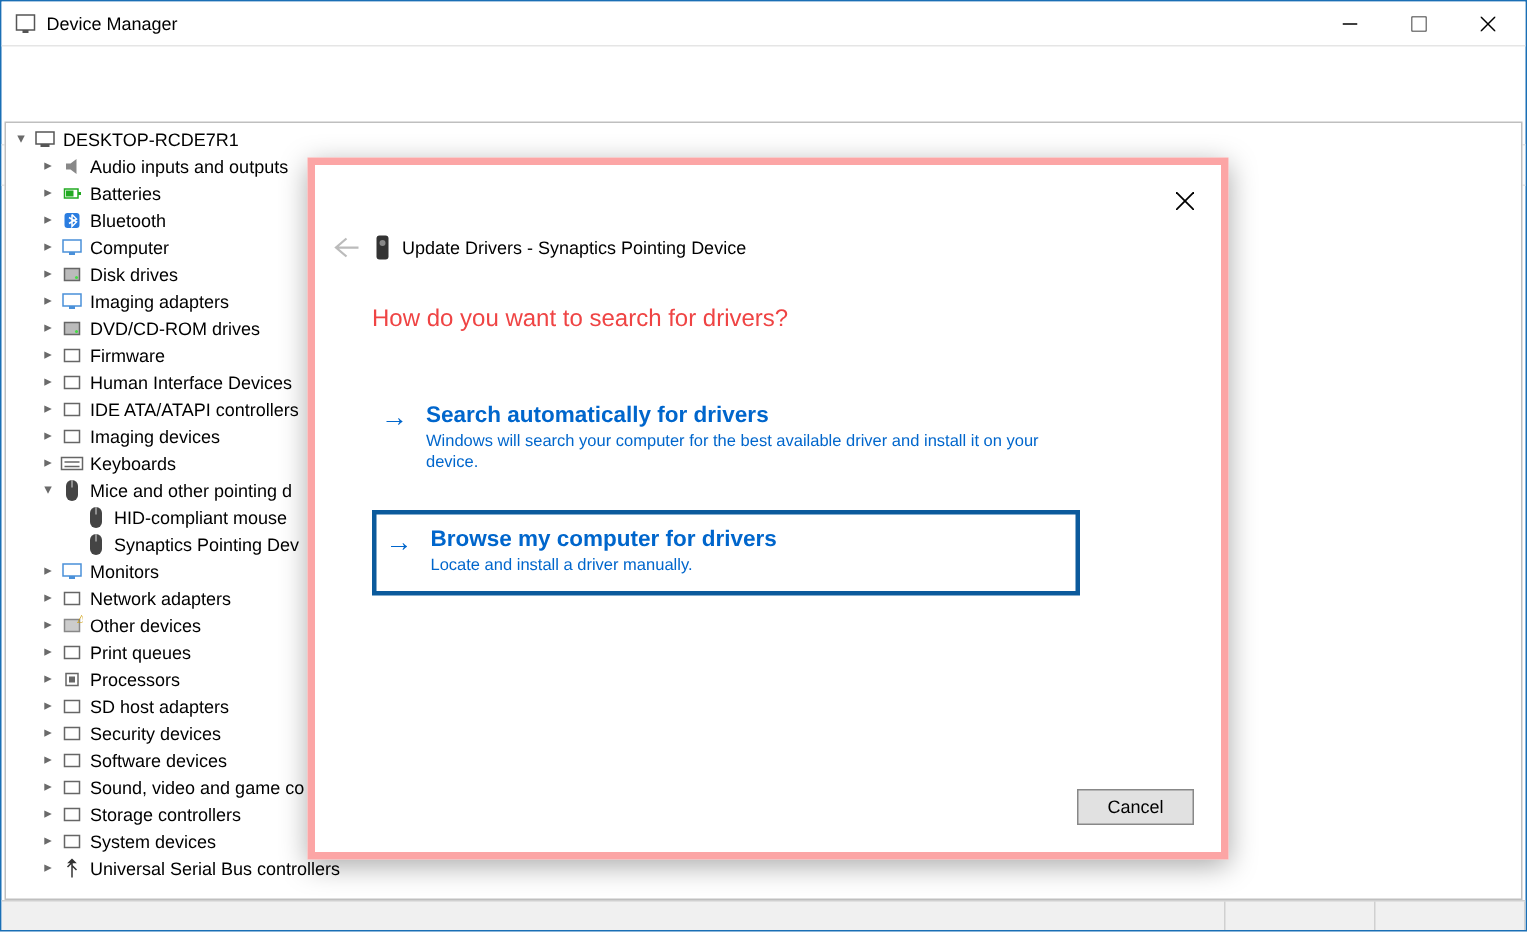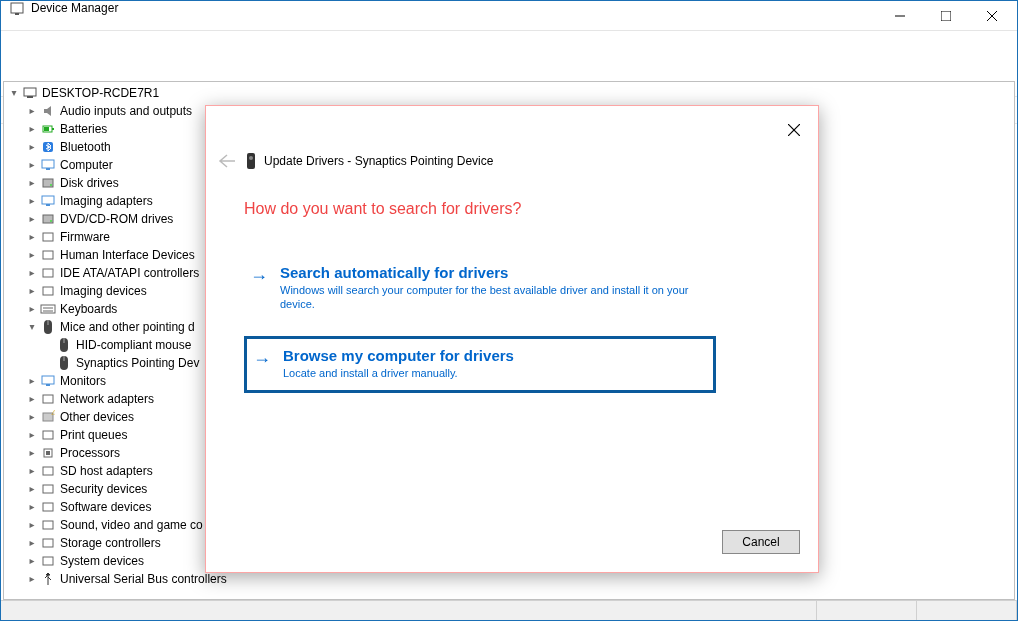--- a/index.html
+++ b/index.html
@@ -1,34 +1,34 @@
 <!DOCTYPE html>
 <html><head>
 <meta charset="utf-8">
 <style>
 * { box-sizing: border-box; margin:0; padding:0; }
 body { font-family: "Segoe UI", Tahoma, sans-serif; font-size:12px; color:#000; background:#fff; width:1018px; height:621px; overflow:hidden; border:1px solid #1a6fb5; position:relative; }
-.titlebar { height:30px; display:flex; align-items:flex-start; padding:0 2px 0 8px; background:#fff; border-bottom:1px solid #e5e5e5; }
+.titlebar { height:30px; display:flex; align-items:center; padding:0 2px 0 8px; background:#fff; border-bottom:1px solid #e5e5e5; }
 .titlebar .icon { width:16px; height:16px; margin-right:6px; }
 .titlebar .title { flex:1; font-size:12px; }
 .titlebar .wbtn { width:46px; height:29px; display:flex; align-items:center; justify-content:center; }
 .menubar { height:20px; display:flex; align-items:flex-end; padding:0 6px; gap:4px;margin-top:45px; }
 .menubar span { padding:2px 6px; }
 .toolbar { height:28px; display:flex; align-items:center; padding:0 6px; border-top:1px solid #e5e5e5; border-bottom:1px solid #e5e5e5; gap:2px; background:#fdfdfd; }
 .toolbar .tbtn { width:24px; height:24px; display:flex; align-items:center; justify-content:center; border:1px solid transparent; }
 .toolbar .sep { width:1px; height:20px; background:#ccc; margin:0 4px; }
 .content { position:absolute; top:80px; left:2px; right:2px; bottom:20px; border:1px solid #bfbfbf; background:#fff; overflow:hidden; padding:2px 0; }
 .tree { font-size:12px; line-height:18px; }
 .row { display:flex; align-items:center; height:18px; }
 .exp { width:12px; height:12px; display:flex; align-items:center; justify-content:center; color:#6a6a6a; font-size:10px; margin-right:2px; }
 .icn { width:16px; height:16px; margin-right:4px; display:flex; align-items:center; justify-content:center; }
 .statusbar { position:absolute; bottom:0; left:0; right:0; height:20px; border-top:1px solid #d0d0d0; display:flex; background:#f0f0f0;}
 .statusbar div{border-right:1px solid #d0d0d0; width:100px;}
 .statusbar div:first-child{flex:1;}
-.dialog { position:absolute; left:204px; top:104px; width:614px; height:468px; background:#fff; box-shadow:0 4px 18px rgba(0,0,0,0.35); border:1px solid #fca5a5; z-index:10; }
+.dialog { position:absolute; left:204px; top:104px; width:614px; height:468px; background:#fff; box-shadow:0 4px 18px rgba(0,0,0,0.35); border:5px solid #fca5a5; z-index:10; }
 .dialog .dlgclose { position:absolute; right:8px; top:8px; width:32px; height:32px; display:flex; align-items:center; justify-content:center; font-size:16px; }
 .dialog .back { position:absolute; left:12px; top:48px; color:#888; font-size:16px; }
 .dialog .dlgicon { position:absolute; left:38px; top:46px; width:16px; height:20px; }
 .dialog .dlgtitle { position:absolute; left:58px; top:48px; font-size:12px; }
 .dialog .heading { position:absolute; left:38px; top:94px; font-size:16px; color:#ef4444; }
 .dialog .opt { position:absolute; left:38px; width:472px; padding:8px 8px 10px 36px; }
 .dialog .opt .arrow { position:absolute; left:6px; top:8px; color:#0066cc; font-size:18px; }
 .dialog .opt h3 { color:#0066cc; font-size:15px; font-weight:bold; margin-bottom:2px; }
 .dialog .opt p { color:#0066cc; font-size:11px; line-height:14px; }
 .dialog .opt1 { top:150px; }

